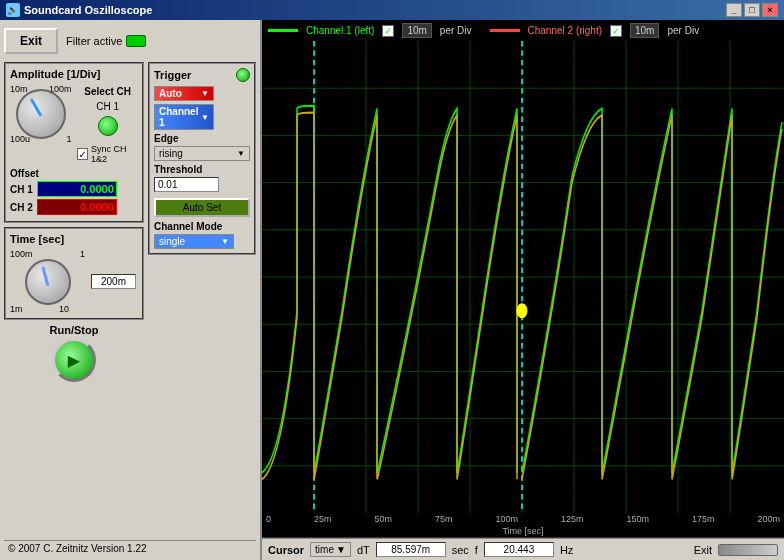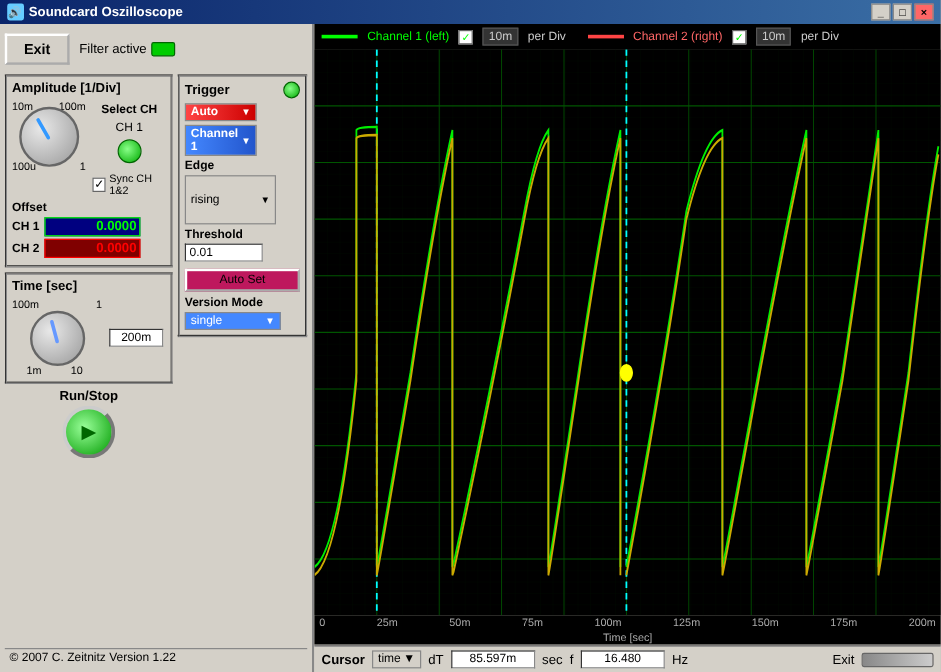--- a/index.html
+++ b/index.html
@@ -212,39 +212,39 @@
       align-items: center;
       justify-content: space-between;
       cursor: pointer;
     }
     .trig-dropdown-blue {
       background: linear-gradient(to right, #4488ff, #2255cc);
     }
     .trig-dropdown-small {
       background: #d4d0c8;
       border: 1px solid #888;
-      padding: 14px 4px;
-      font-size: 10px;
-      width: 76px;
+      padding: 1px 4px;
+      font-size: 10px;
+      width: 96px;
       display: flex;
       align-items: center;
       justify-content: space-between;
     }
     .dd-arrow { font-size: 8px; }
 
     .trig-row {
       display: flex;
       align-items: center;
       gap: 4px;
       margin-bottom: 2px;
     }
     .trig-label { font-size: 10px; font-weight: bold; min-width: 45px; }
 
     .auto-set-btn {
-      background: #be185d;
+      background: #4d7c0f;
       border: 2px outset #fff;
       padding: 2px 10px;
       font-size: 10px;
       cursor: pointer;
       margin-top: 2px;
       width: 100%;
     }
     .channel-mode-dd {
       background: #4488ff;
       color: white;
@@ -421,21 +421,21 @@
     .time-knob-container {
       position: relative;
       width: 75px;
       height: 65px;
       display: flex;
       align-items: center;
       justify-content: center;
     }
     .time-label-tl { position: absolute; top: 0; left: 0; font-size: 9px; }
     .time-label-tr { position: absolute; top: 0; right: 0; font-size: 9px; }
-    .time-label-bl { position: absolute; bottom: 0; left: 12px; font-size: 9px; }
+    .time-label-bl { position: absolute; bottom: 0; left: 0; font-size: 9px; }
     .time-label-br { position: absolute; bottom: 0; right: 16px; font-size: 9px; }
 
     .value-display {
       background: white;
       border: 1px inset #888;
       padding: 1px 2px;
       font-size: 10px;
       text-align: center;
       width: 45px;
     }
@@ -554,21 +554,21 @@
               <span>rising</span>
               <span class="dd-arrow">▼</span>
             </div>
           </div>
           <div style="font-size:10px; font-weight:bold; margin-bottom:2px;">Threshold</div>
           <div style="display:flex; align-items:center; gap:2px; margin-bottom:4px;">
             <div style="background:white; border:1px inset #888; width:65px; padding:1px 3px; font-size:10px;">0.01</div>
           </div>
           <button class="auto-set-btn">Auto Set</button>
           <div style="margin-top:4px;">
-            <div style="font-size:10px; font-weight:bold;">Version Mode</div>
+            <div style="font-size:10px; font-weight:bold;">Channel Mode</div>
             <div class="channel-mode-dd">
               <span>single</span>
               <span class="dd-arrow">▼</span>
             </div>
           </div>
         </div>
       </div>
     </div>
 
     <div class="copyright">© 2007  C. Zeitnitz Version 1.22</div>
@@ -664,20 +664,20 @@
     <div class="bottom-bar">
       <span class="cursor-label">Cursor</span>
       <div class="cursor-dd">
         <span>time</span>
         <span>▼</span>
       </div>
       <span>dT</span>
       <div class="field-display">85.597m</div>
       <span>sec</span>
       <span>f</span>
-      <div class="field-display">16.480</div>
+      <div class="field-display">20.443</div>
       <span>Hz</span>
       <span class="zoom-label">Exit</span>
       <div class="zoom-slider"></div>
     </div>
 
   </div>
 </div>
 
 </body></html>

